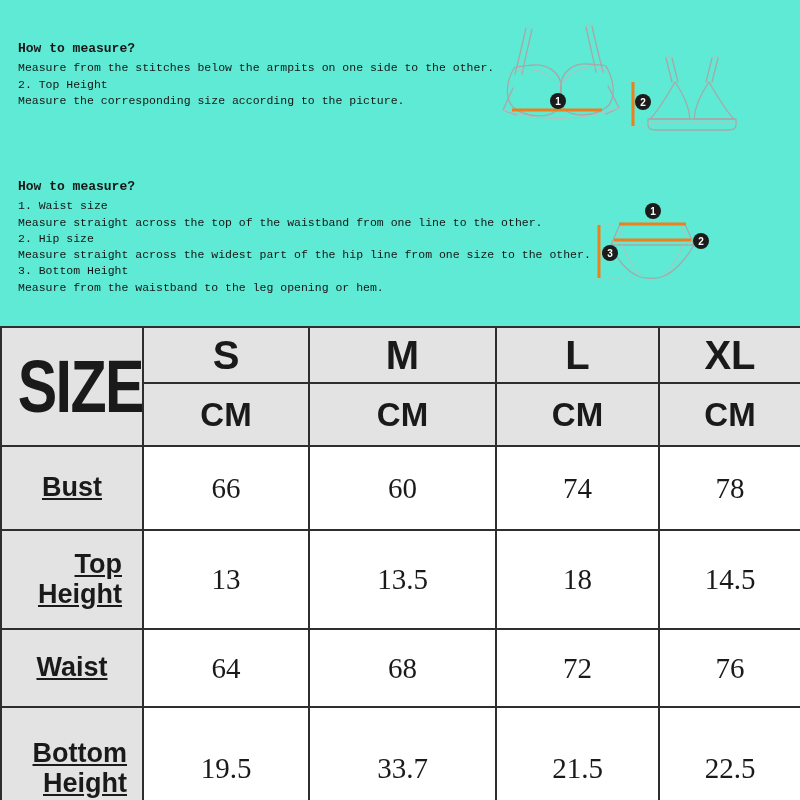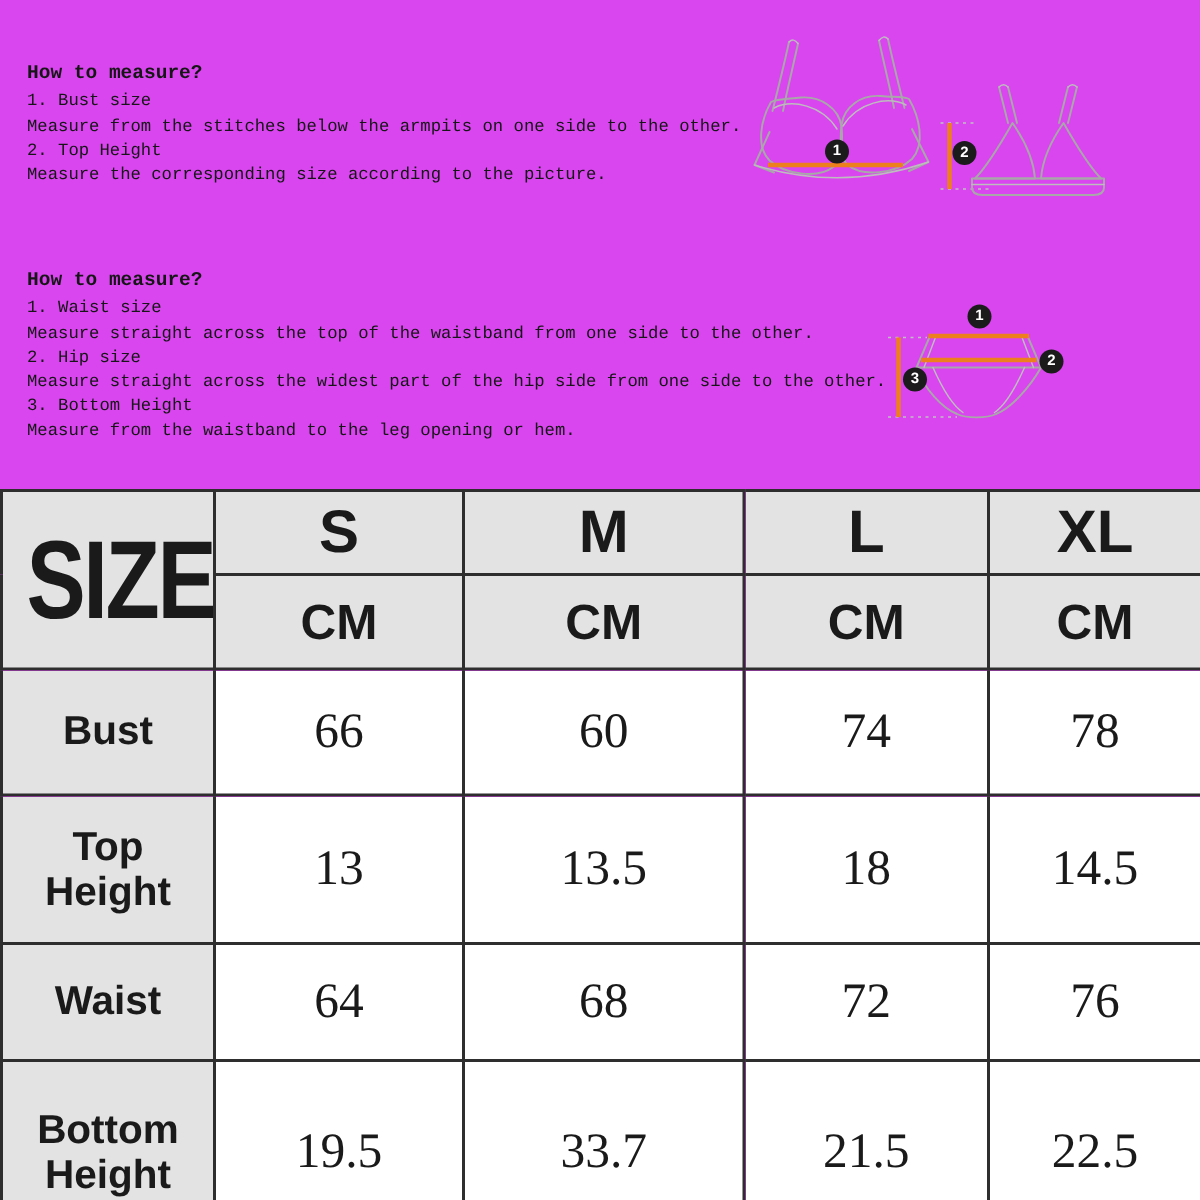--- a/index.html
+++ b/index.html
@@ -1,18 +1,18 @@
 <!DOCTYPE html>
 <html><head>
 <meta charset="utf-8">
 <style>
   html,body { margin:0; padding:0; background:#ffffff; }
   #page {
     position:relative; width:800px; height:800px; overflow:hidden;
-    background:#d946ef; font-family:"Liberation Sans", sans-serif; color:#1a1a1a;
+    background:#5eead4; font-family:"Liberation Sans", sans-serif; color:#1a1a1a;
   }
 
   
   .howto {
     position:absolute; left:18px;
     font-family:"Liberation Mono", monospace;
     font-size:11.5px; line-height:16.3px; color:#161616; white-space:nowrap;
   }
   .howto .hd { font-weight:bold; font-size:13px; margin-bottom:3px; }
   #howto-1 { top:41px; }
@@ -38,31 +38,30 @@
   table.size td, table.size th { border:2px solid #2e2e2e; padding:0; text-align:center; vertical-align:middle; overflow:hidden; }
   .gray { background:#e3e3e3; }
   .white { background:#ffffff; }
   .corner {
     font-size:74px; font-weight:bold; letter-spacing:-2px; line-height:1;
   }
   .corner .squeeze { display:inline-block; transform:scaleX(0.80); transform-origin:50% 50%; }
   .size-head { font-size:40px; font-weight:bold; line-height:1; }
   .unit-head { font-size:33px; font-weight:bold; line-height:1; }
   .row-label { font-size:27px; font-weight:bold; line-height:1.1; }
-  .row-label .inner { display:inline-block; text-align:center; }
-  .val { font-family:"Liberation Serif", serif; font-size:33px; line-height:1; }
+  .row-label .inner { display:inline-block; text-align:right;text-decoration:underline; }
+  .val { font-family:"Liberation Serif", serif; font-size:29px; line-height:1; }
 </style>
 </head>
 <body>
 
 <div id="page">
 
   <div id="howto-1" class="howto">
     <div class="hd">How to measure?</div>
-    <div>1. Bust size</div>
     <div>Measure from the stitches below the armpits on one side to the other.</div>
     <div>2. Top Height</div>
     <div>Measure the corresponding size according to the picture.</div>
   </div>
 
   <svg id="diagram-top" class="diagram" width="270" height="120" viewBox="0 0 270 120">
 
     <path class="sketch" d="M26,6 C23,20 19,36 15,52"></path>
     <path class="sketch" d="M32,7 C29,21 25,37 22,52"></path>
     <path class="sketch2" d="M26,6 Q29,3 32,7"></path>
@@ -100,23 +99,23 @@
     <path class="sketch" d="M175,60 C167,74 158,89 150,97 L190,97 C189,84 182,70 175,60 Z"></path>
     <path class="sketch" d="M209,60 C217,74 226,89 234,97 L194,97 C195,84 202,70 209,60 Z"></path>
 
     <path class="sketch" d="M148,97 L236,97 L236,103 C236,107 233,108 229,108 L155,108 C151,108 148,107 148,103 Z"></path>
     <path class="sketch2" d="M148,101 L236,101"></path>
   </svg>
 
   <div id="howto-2" class="howto">
     <div class="hd">How to measure?</div>
     <div>1. Waist size</div>
-    <div>Measure straight across the top of the waistband from one side to the other.</div>
+    <div>Measure straight across the top of the waistband from one line to the other.</div>
     <div>2. Hip size</div>
-    <div>Measure straight across the widest part of the hip side from one side to the other.</div>
+    <div>Measure straight across the widest part of the hip line from one size to the other.</div>
     <div>3. Bottom Height</div>
     <div>Measure from the waistband to the leg opening or hem.</div>
   </div>
 
   <svg id="diagram-bottom" class="diagram" width="155" height="125" viewBox="0 0 155 125">
 
     <path class="sketch" d="M35,41 L100,41 L109,62 L26,62 Z"></path>
     <path class="sketch2" d="M39,41 L31,62 M96,41 L104,62"></path>
 
     <path class="sketch" d="M26,62 C31,76 43,89 53,93 C59,96 73,96 79,93 C89,89 101,76 109,62"></path>

